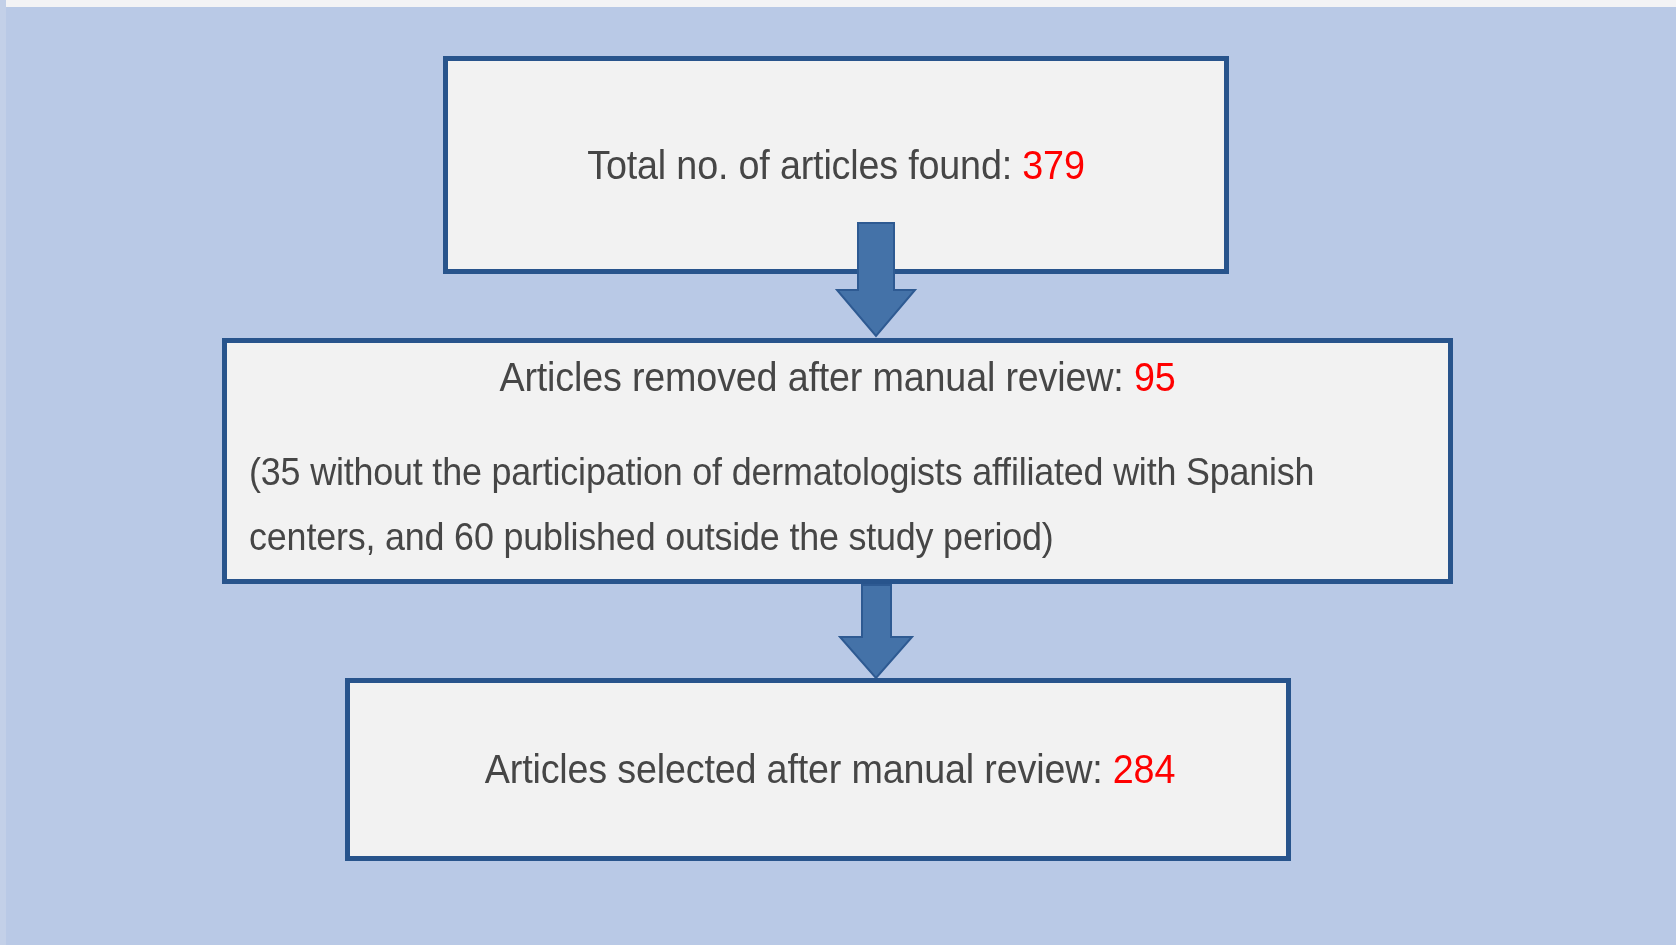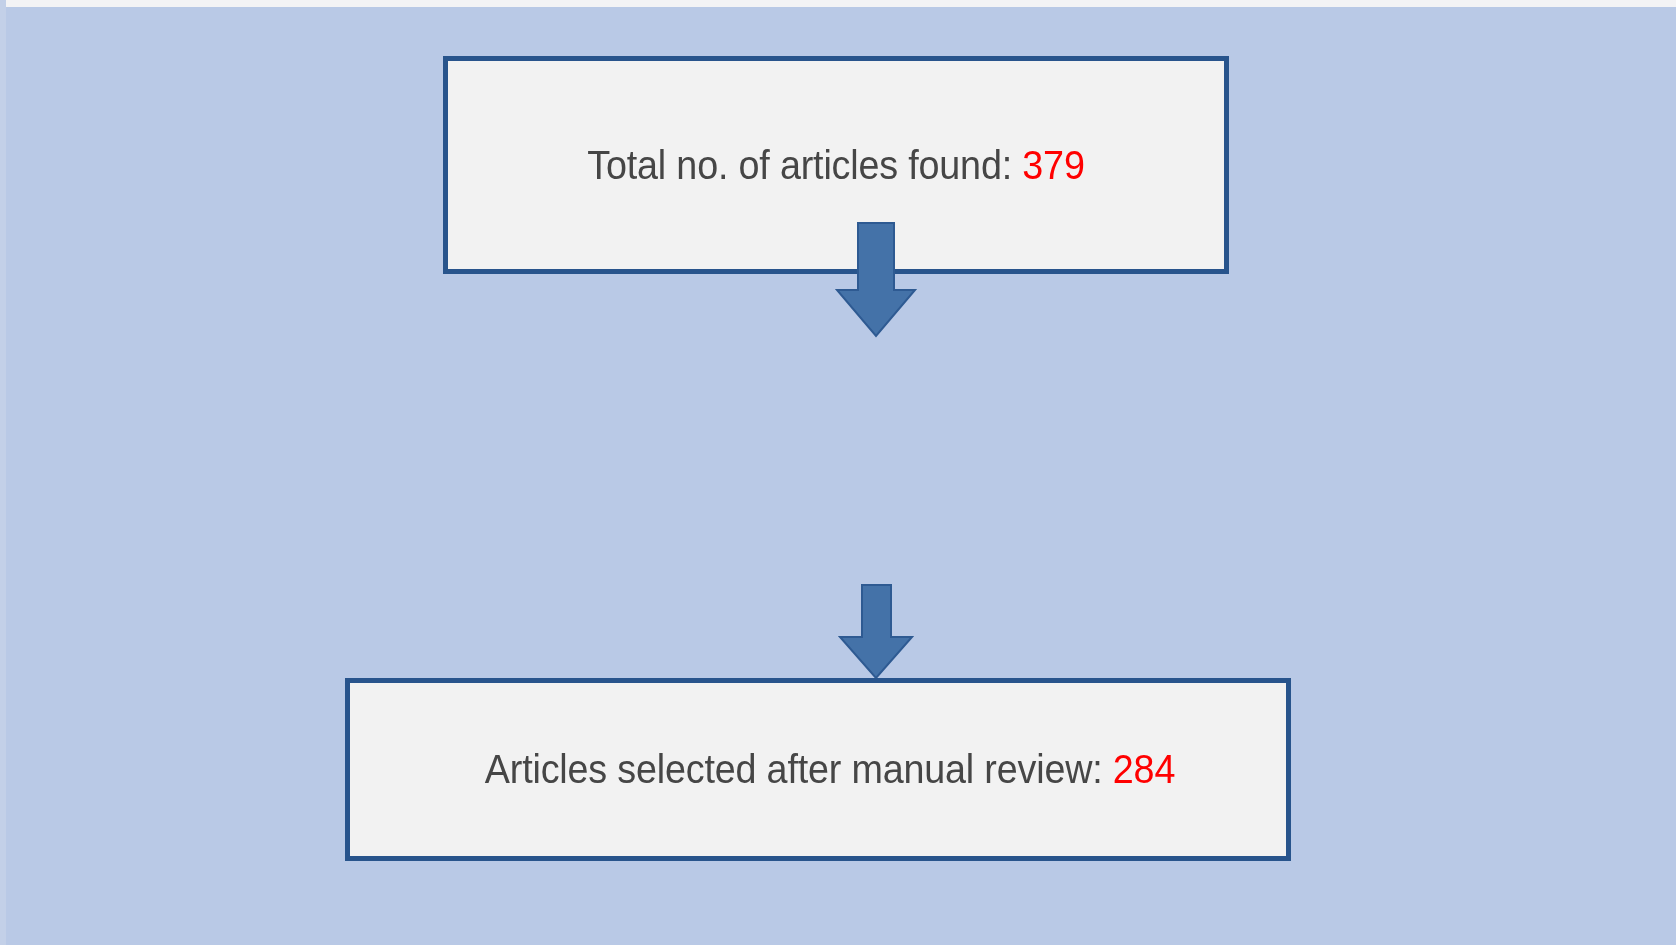--- a/index.html
+++ b/index.html
@@ -96,20 +96,27 @@
       <span>Total no. of articles found: </span><span class="num">379</span>
     </div>
   </div>
 
   <div class="arrow" id="arrow-1">
     <svg width="160" height="116" viewBox="0 0 160 116" xmlns="http://www.w3.org/2000/svg">
       <polygon points="62,1 98,1 98,68 119,68 80,114 41,68 62,68" fill="#4472a8" stroke="#2e5a92" stroke-width="2" stroke-linejoin="miter"></polygon>
     </svg>
   </div>
 
+  <div class="flow-box" id="box-removed">
+    <div class="line center">
+      <span>Articles removed after manual review: </span><span class="num">95</span>
+    </div>
+    <div class="line left">(35 without the participation of dermatologists affiliated with Spanish</div>
+    <div class="line left second">centers, and 60 published outside the study period)</div>
+  </div>
 
   <div class="arrow" id="arrow-2">
     <svg width="160" height="96" viewBox="0 0 160 96" xmlns="http://www.w3.org/2000/svg">
       <polygon points="66,1 95,1 95,53 116,53 80,94 44,53 66,53" fill="#4472a8" stroke="#2e5a92" stroke-width="2" stroke-linejoin="miter"></polygon>
     </svg>
   </div>
 
   <div class="flow-box" id="box-selected">
     <div class="line center">
       <span>Articles selected after manual review: </span><span class="num">284</span>

